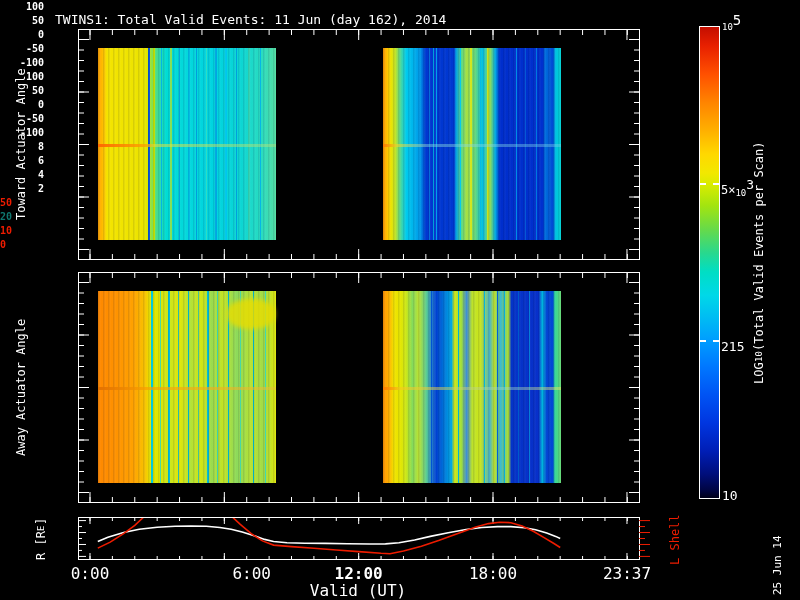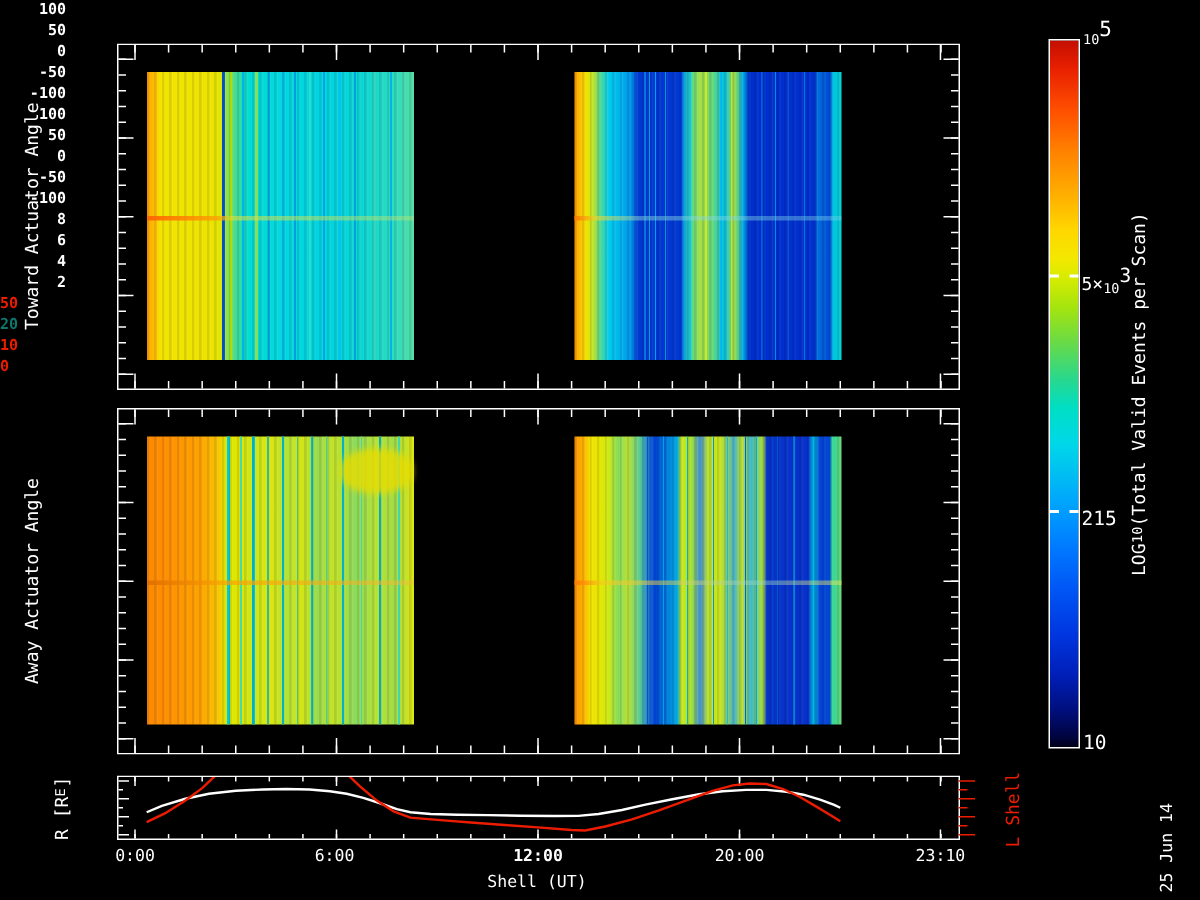--- a/index.html
+++ b/index.html
@@ -4,46 +4,47 @@
 <style>
   html,body{margin:0;padding:0;background:#000;}
   .screen{position:relative;width:800px;height:600px;background:#000;overflow:hidden;
           font-family:"DejaVu Sans Mono",monospace;color:#fff;}
   .abs{position:absolute;}
   .title-main{left:55px;top:12px;font-size:13px;letter-spacing:0px;white-space:pre;}
   .title-note{left:455px;top:12px;font-size:13px;white-space:pre;}
   .v{writing-mode:vertical-rl;transform:rotate(180deg);display:flex;align-items:center;justify-content:center;}
   .ylabel{left:12px;width:18px;font-size:12px;}
   .ticklabel{font-size:10px;height:14px;line-height:14px;font-weight:bold;}
-  .xlab{font-size:11px;text-align:center;top:564px;width:60px;}
+  .xlab{font-size:16px;text-align:center;top:564px;width:60px;}
   .blk{position:absolute;z-index:1;}
   .zline{position:absolute;z-index:2;height:3px;}
   .patch{position:absolute;z-index:2;border-radius:45%;filter:blur(2px);}
   svg{position:absolute;z-index:3;overflow:hidden;}
   .cb-sup{vertical-align:5px;}
   .cb-sub{vertical-align:-2px;}
 </style>
 </head>
 <body>
 
 <div class="screen">
 
+  <div class="abs title-main">TWINS1: Total Valid Events: 11 Jun (day 162), 2014</div>
 
   <div class="abs v ylabel" style="top:29px;height:231px;">Toward Actuator Angle</div>
   <div class="abs v ylabel" style="top:272px;height:231px;">Away Actuator Angle</div>
 
   <div class="abs v" style="left:34px;top:514px;height:50px;font-size:12px;">
     <span>R [R</span>
       <span style="font-size:9px;">E</span>
       <span>]</span>
   </div>
 
   <div class="abs v" style="left:668px;top:510px;height:60px;font-size:12px;color:#ed1c00;">L Shell</div>
 
-  <div class="abs xlab" style="left:308px;top:581px;width:100px;">Shell (UT)</div>
+  <div class="abs xlab" style="left:308px;top:581px;width:100px;">Valid (UT)</div>
 
   <div class="abs" id="cbar" style="border: 1px solid rgb(255, 255, 255); box-sizing: border-box; left: 699px; top: 26px; width: 21px; height: 473px; background-image: linear-gradient(rgb(196, 14, 0) 0%, rgb(232, 32, 0) 4%, rgb(255, 80, 0) 10%, rgb(255, 132, 0) 16%, rgb(255, 176, 0) 22%, rgb(255, 216, 0) 27%, rgb(242, 232, 0) 31%, rgb(216, 236, 0) 33.5%, rgb(162, 228, 16) 38%, rgb(102, 218, 74) 43%, rgb(40, 216, 142) 48%, rgb(0, 222, 196) 52%, rgb(0, 216, 232) 57%, rgb(0, 186, 244) 62%, rgb(0, 156, 255) 66.7%, rgb(0, 120, 255) 72%, rgb(0, 84, 244) 78%, rgb(0, 54, 224) 84%, rgb(0, 30, 182) 90%, rgb(0, 14, 122) 95%, rgb(0, 4, 64) 98.5%, rgb(0, 0, 24) 100%);"></div>
   <div class="abs" style="left:722px;top:12px;font-size:9px;">
     <span>10</span><span class="cb-sup" style="font-size:14px;">5</span>
   </div>
   <div class="abs" style="left:721px;top:177px;font-size:12px;">
     <span>5×</span><span class="cb-sub" style="font-size:9px;">10</span><span class="cb-sup" style="font-size:13px;">3</span>
   </div>
   <div class="abs" style="left:721px;top:339px;font-size:13px;text-align:center;">215</div>
   <div class="abs" style="left:722px;top:488px;font-size:13px;">10</div>
@@ -390,21 +391,21 @@
     </svg>
     <div class="ticklabel" style="left: 28px; width: 44px; text-align: right; top: 513.583px;">8</div>
     <div class="ticklabel" style="left: 28px; width: 44px; text-align: right; top: 525.528px;">6</div>
     <div class="ticklabel" style="left: 28px; width: 44px; text-align: right; top: 537.472px;">4</div>
     <div class="ticklabel" style="left: 28px; width: 44px; text-align: right; top: 549.417px;">2</div>
     <div class="ticklabel" style="left: 652px; width: 30px; color: rgb(237, 28, 0); top: 513.583px;">50</div>
     <div class="ticklabel" style="left: 652px; width: 30px; color: #0f766e; top: 525.528px;">20</div>
     <div class="ticklabel" style="left: 652px; width: 30px; color: rgb(237, 28, 0); top: 537.472px;">10</div>
     <div class="ticklabel" style="left: 652px; width: 30px; color: rgb(237, 28, 0); top: 549.417px;">0</div>
     <div class="abs xlab" style="left: 60.0008px;">0:00</div>
-    <div class="abs xlab" style="left: 193px;">6:00</div>
+    <div class="abs xlab" style="left: 211px; text-align: right;">6:00</div>
     <div class="abs xlab" style="left: 328.675px; font-weight: bold;">12:00</div>
-    <div class="abs xlab" style="left: 463.013px;">20:00</div>
-    <div class="abs xlab" style="left: 596.969px;">23:10</div>
+    <div class="abs xlab" style="left: 463.013px;">18:00</div>
+    <div class="abs xlab" style="left: 596.969px;">23:37</div>
     <div class="abs" style="left: 700px; top: 183.455px; width: 6px; height: 2px; background: rgb(255, 255, 255); z-index: 4;"></div>
     <div class="abs" style="left: 713px; top: 183.455px; width: 6px; height: 2px; background: rgb(255, 255, 255); z-index: 4;"></div>
     <div class="abs" style="left: 700px; top: 340.491px; width: 6px; height: 2px; background: rgb(255, 255, 255); z-index: 4;"></div>
     <div class="abs" style="left: 713px; top: 340.491px; width: 6px; height: 2px; background: rgb(255, 255, 255); z-index: 4;"></div>
   </div>
 
 </body></html>

